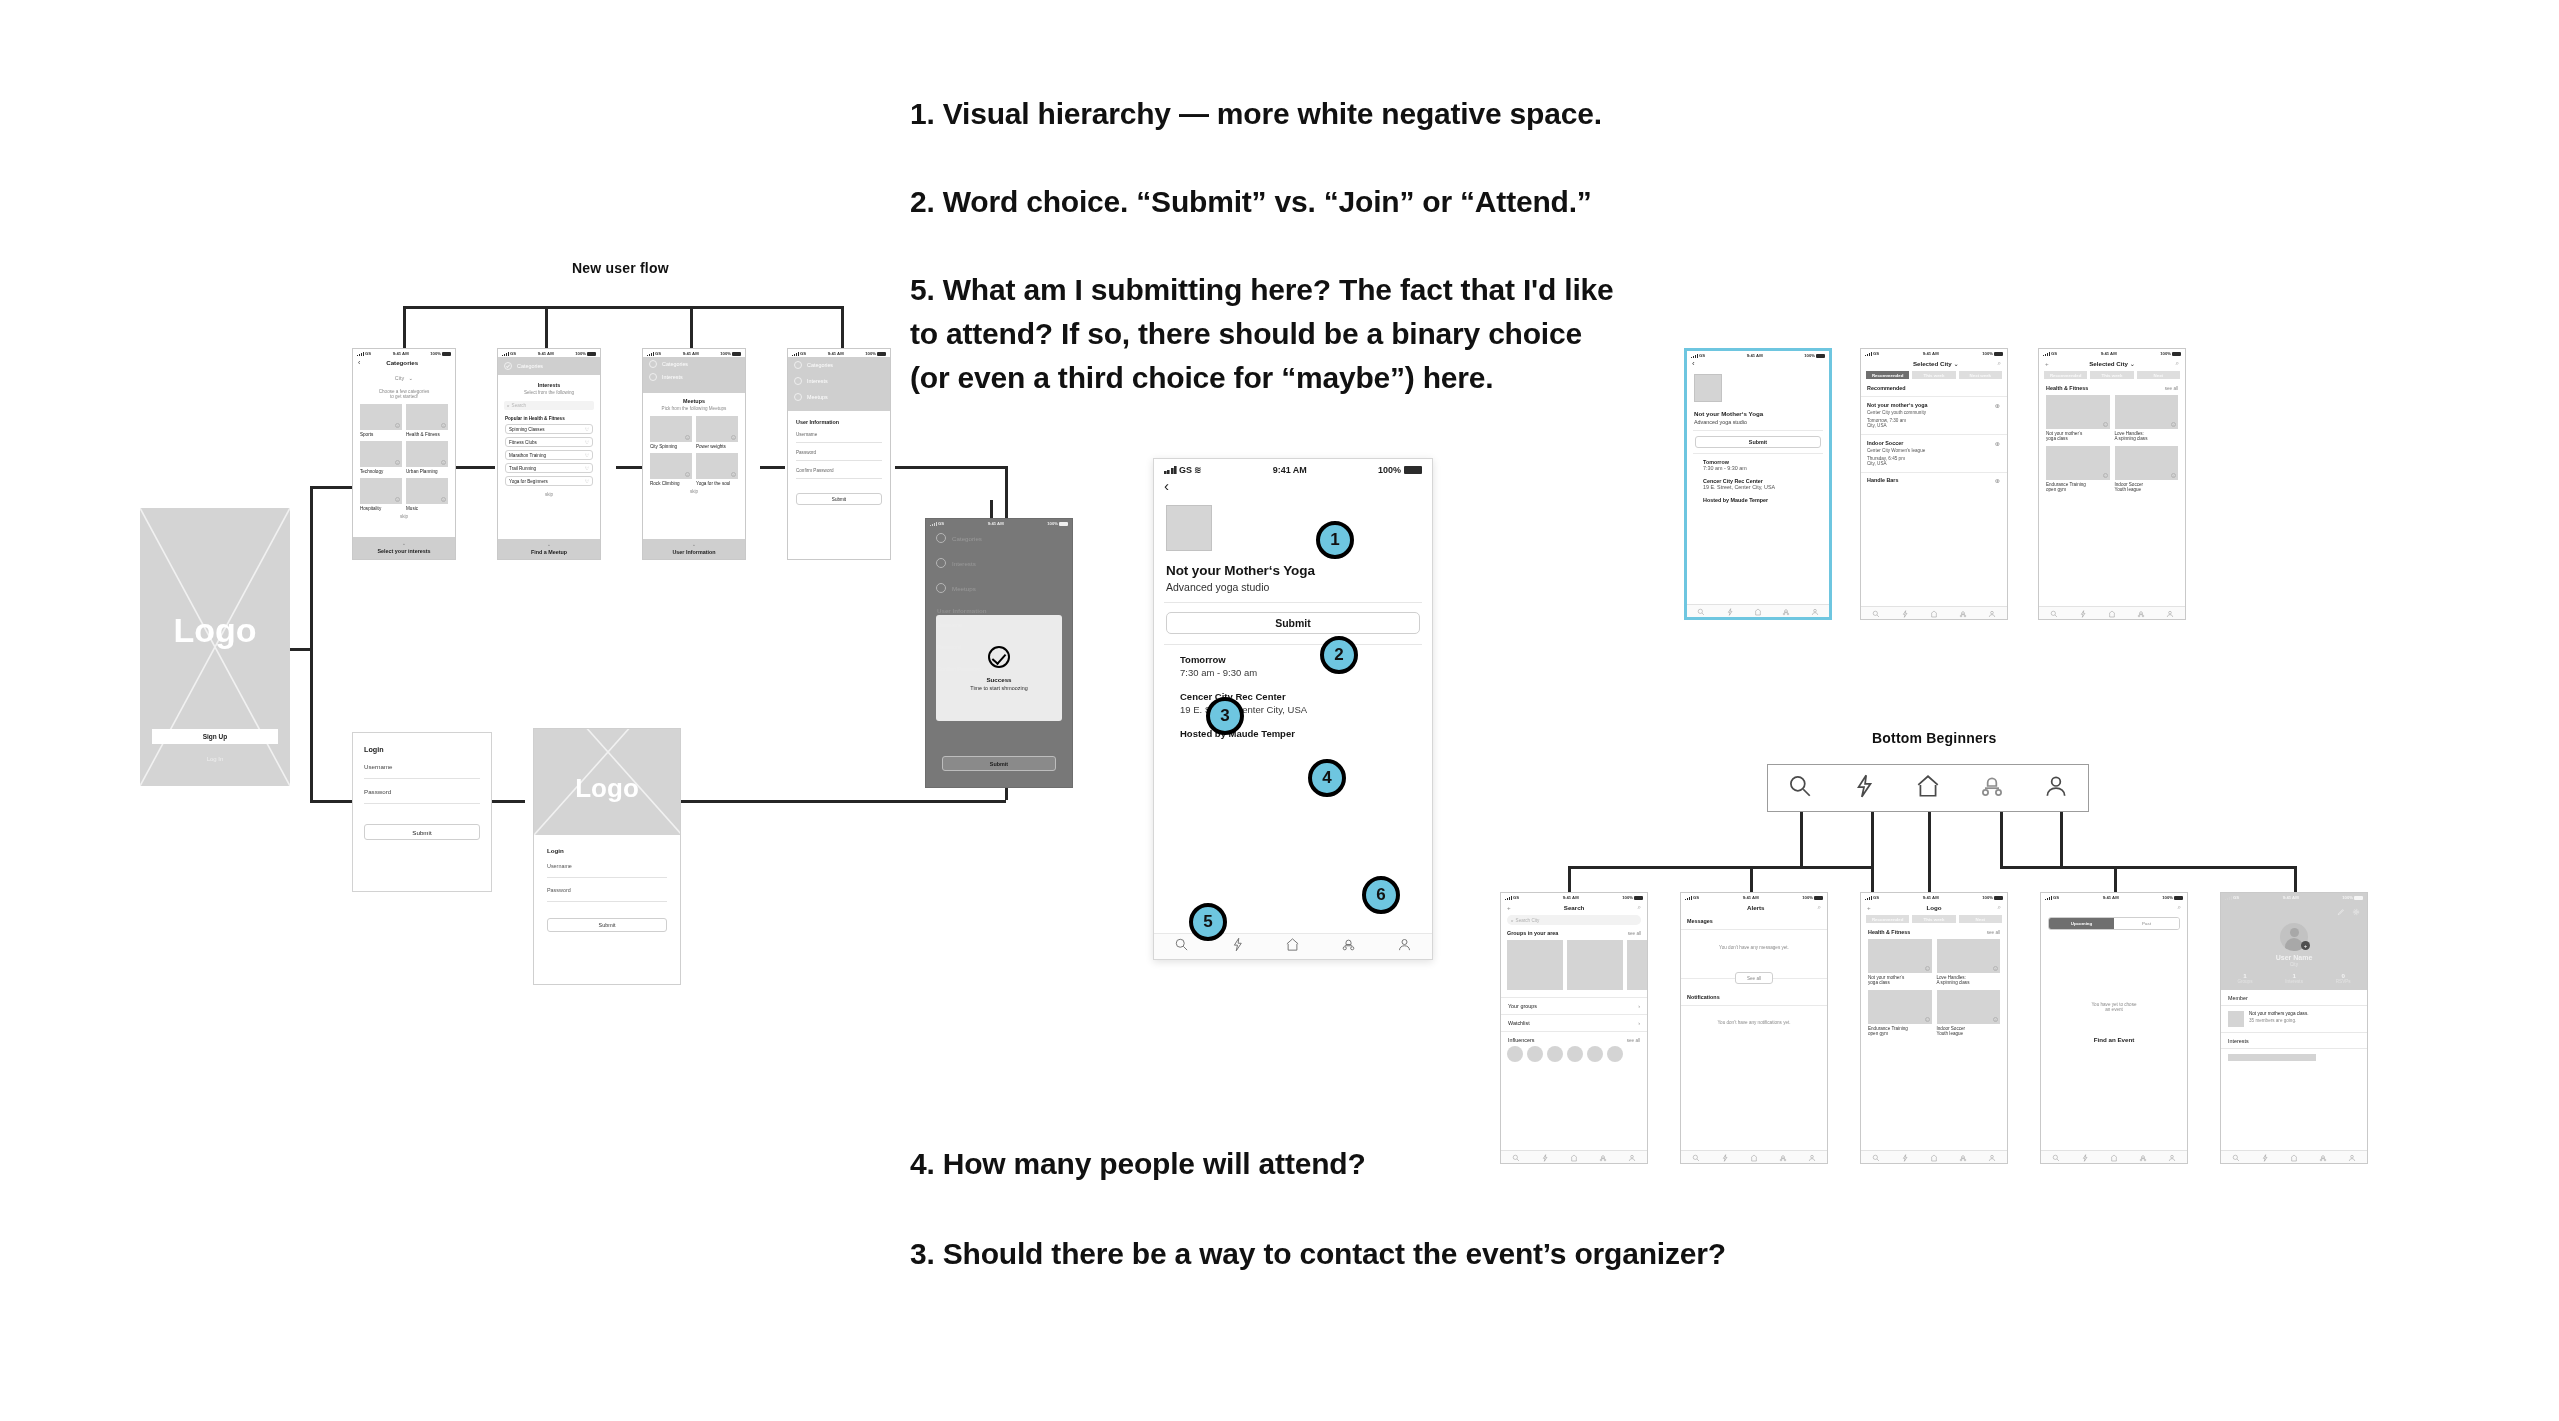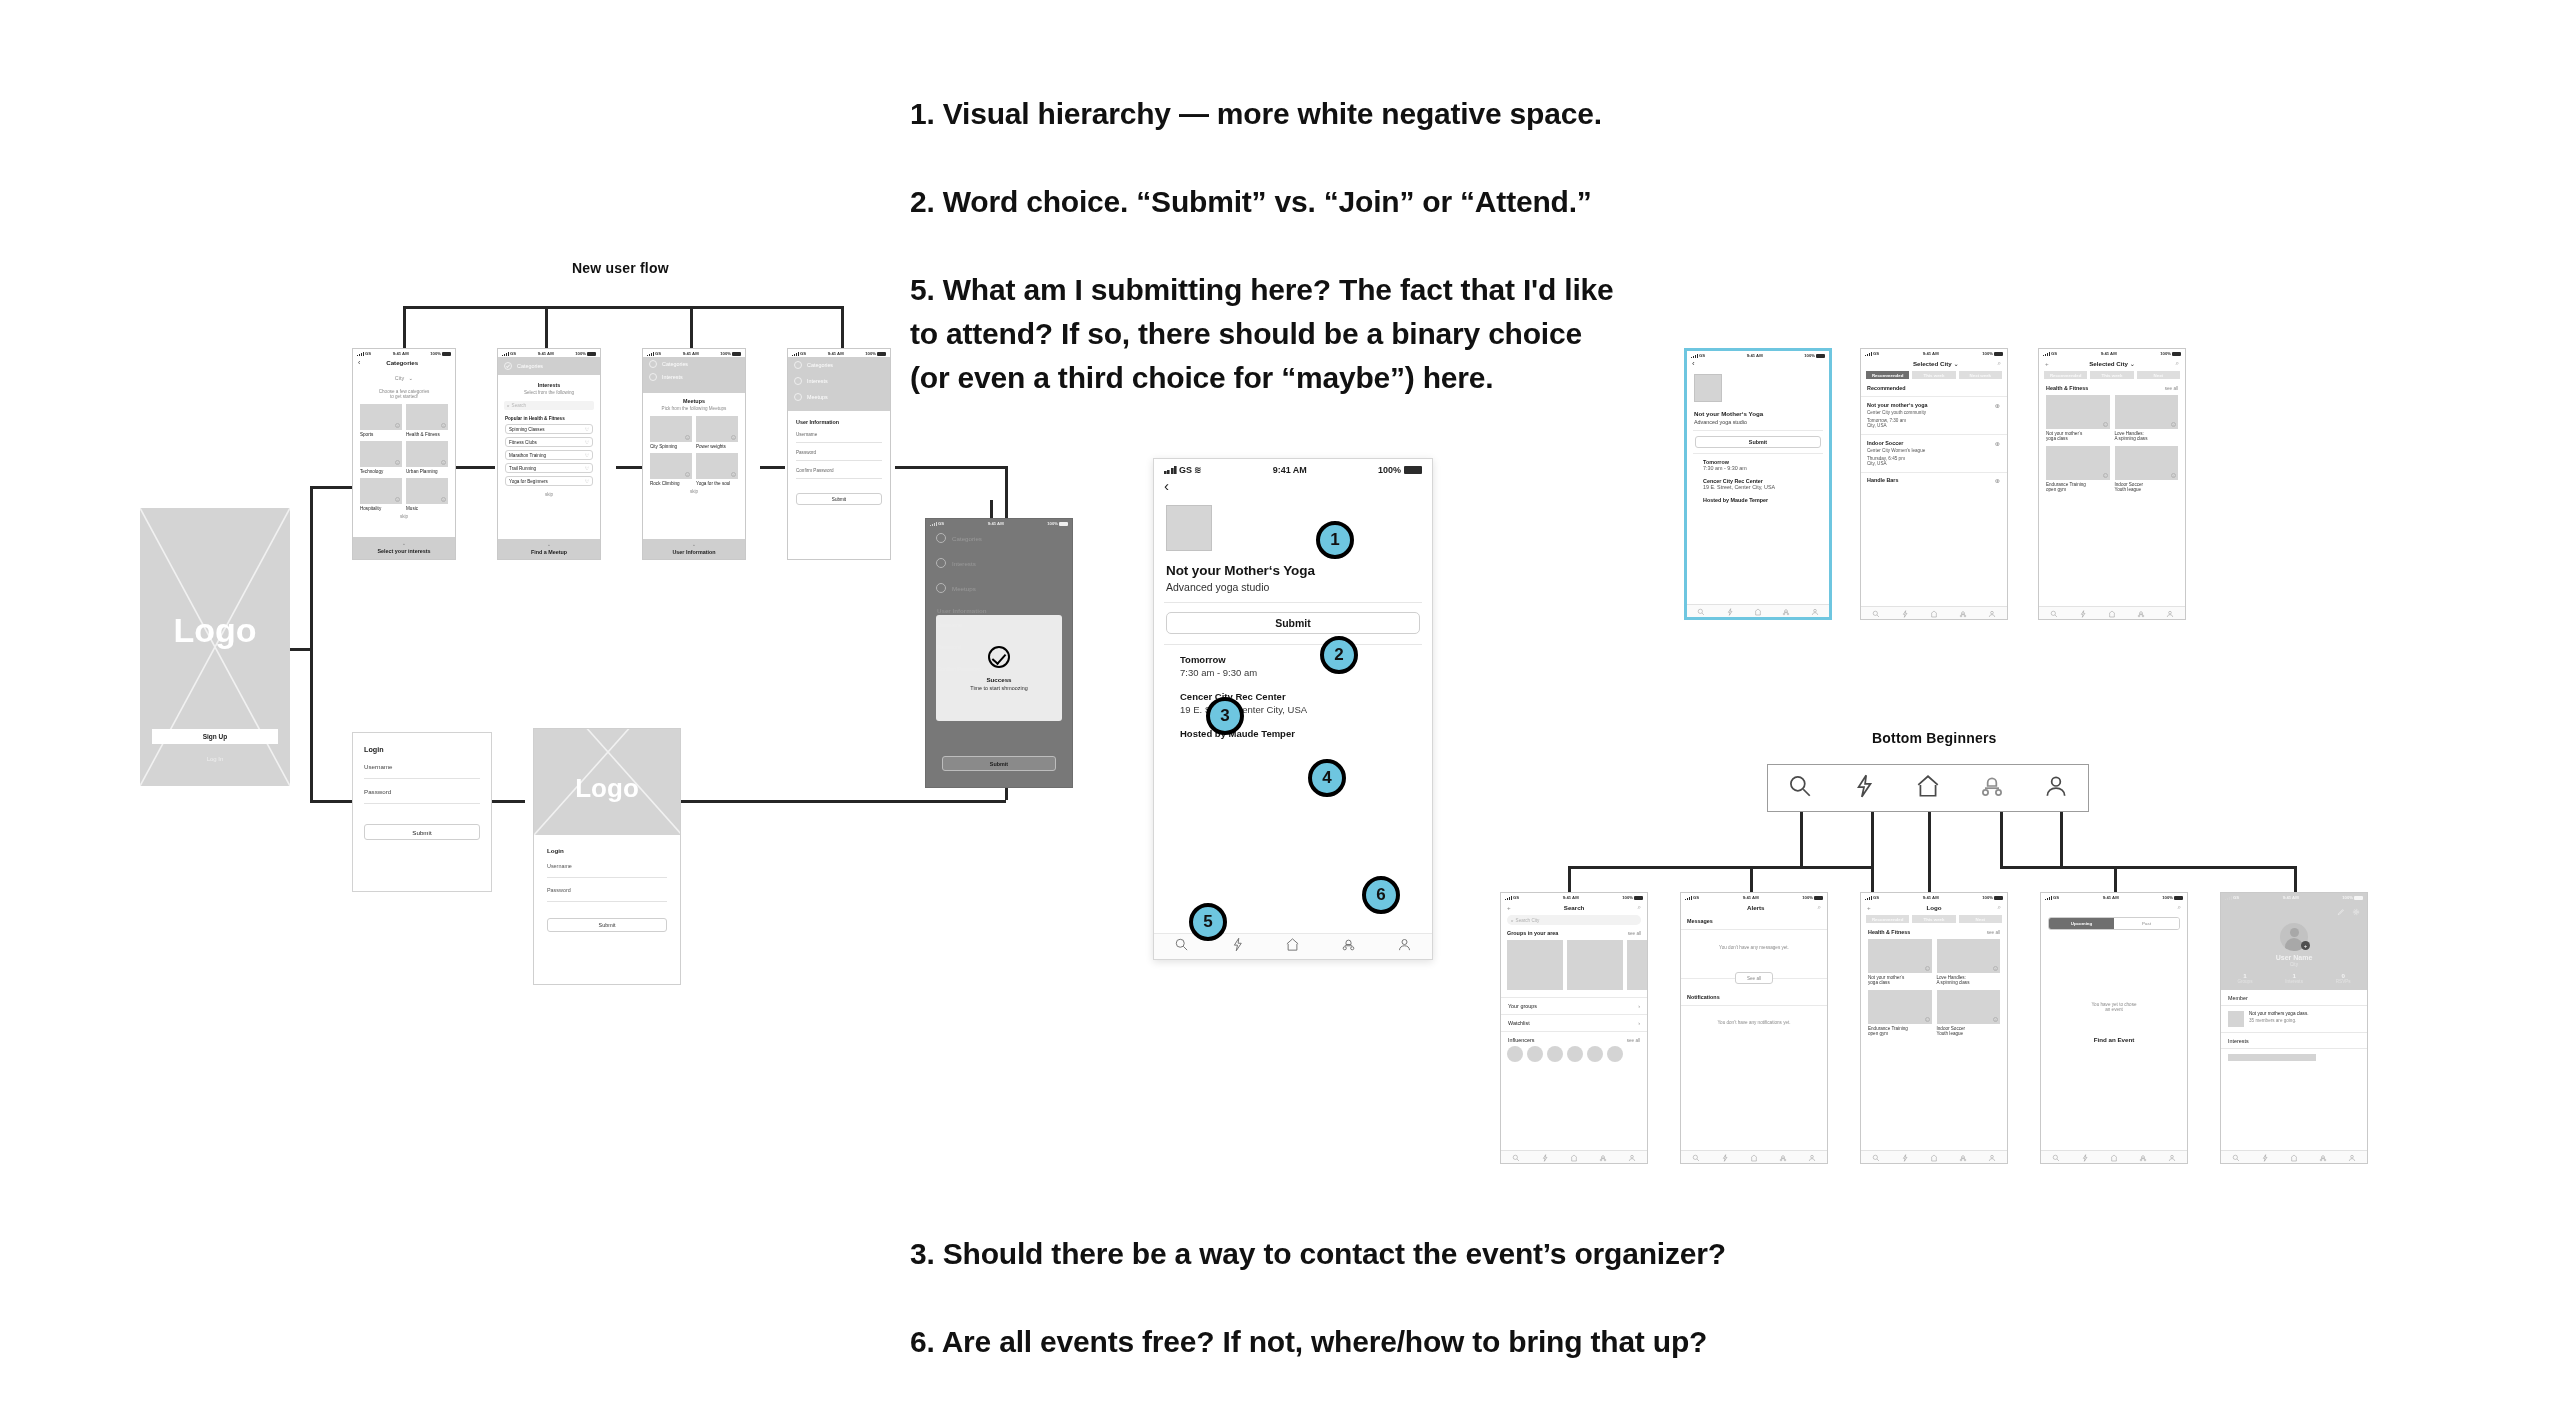--- a/index.html
+++ b/index.html
@@ -85,22 +85,22 @@
 </head>
 <body>
 
 <div id="canvas">
 
   <div class="note" style="left:910px;top:92px;">1. Visual hierarchy — more white negative space.</div>
   <div class="note" style="left:910px;top:180px;">2. Word choice. “Submit” vs. “Join” or “Attend.”</div>
   <div class="note" style="left:910px;top:268px;">5. What am I submitting here? The fact that I'd like
 to attend? If so, there should be a binary choice
 (or even a third choice for “maybe”) here.</div>
+  <div class="note" style="left:910px;top:1142px;">4. How many people will attend?</div>
   <div class="note" style="left:910px;top:1232px;">3. Should there be a way to contact the event’s organizer?</div>
-  <div class="note" style="left:910px;top:1320px;">6. Are all events free? If not, where/how to bring that up?</div>
 
   <div class="flowlabel" style="left:572px;top:260px;">New user flow</div>
 
   <div class="ln lnh" style="left:403px;top:306px;width:441px;"></div>
   <div class="ln lnv" style="left:403px;top:306px;height:44px;"></div>
   <div class="ln lnv" style="left:545px;top:306px;height:44px;"></div>
   <div class="ln lnv" style="left:690px;top:306px;height:44px;"></div>
   <div class="ln lnv" style="left:841px;top:306px;height:44px;"></div>
 
   <div class="ln lnv" style="left:310px;top:486px;height:316px;"></div>

